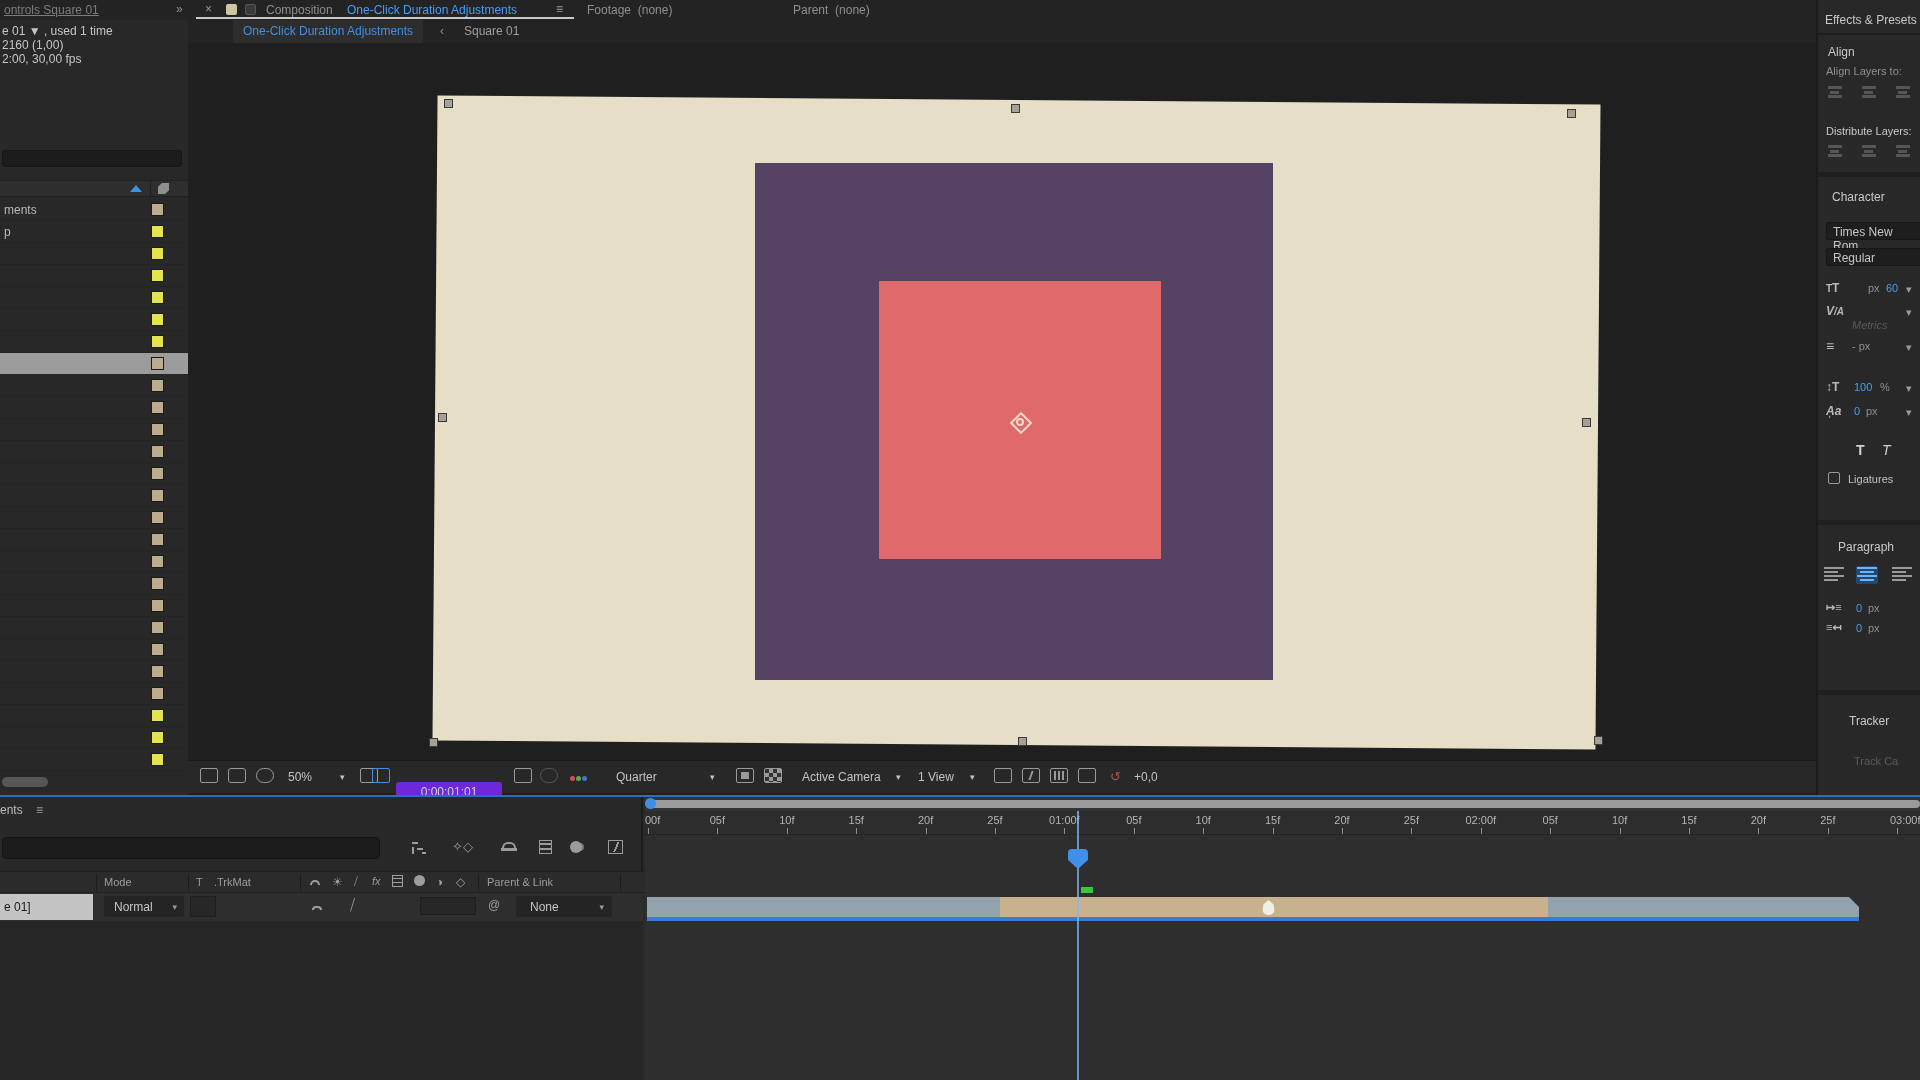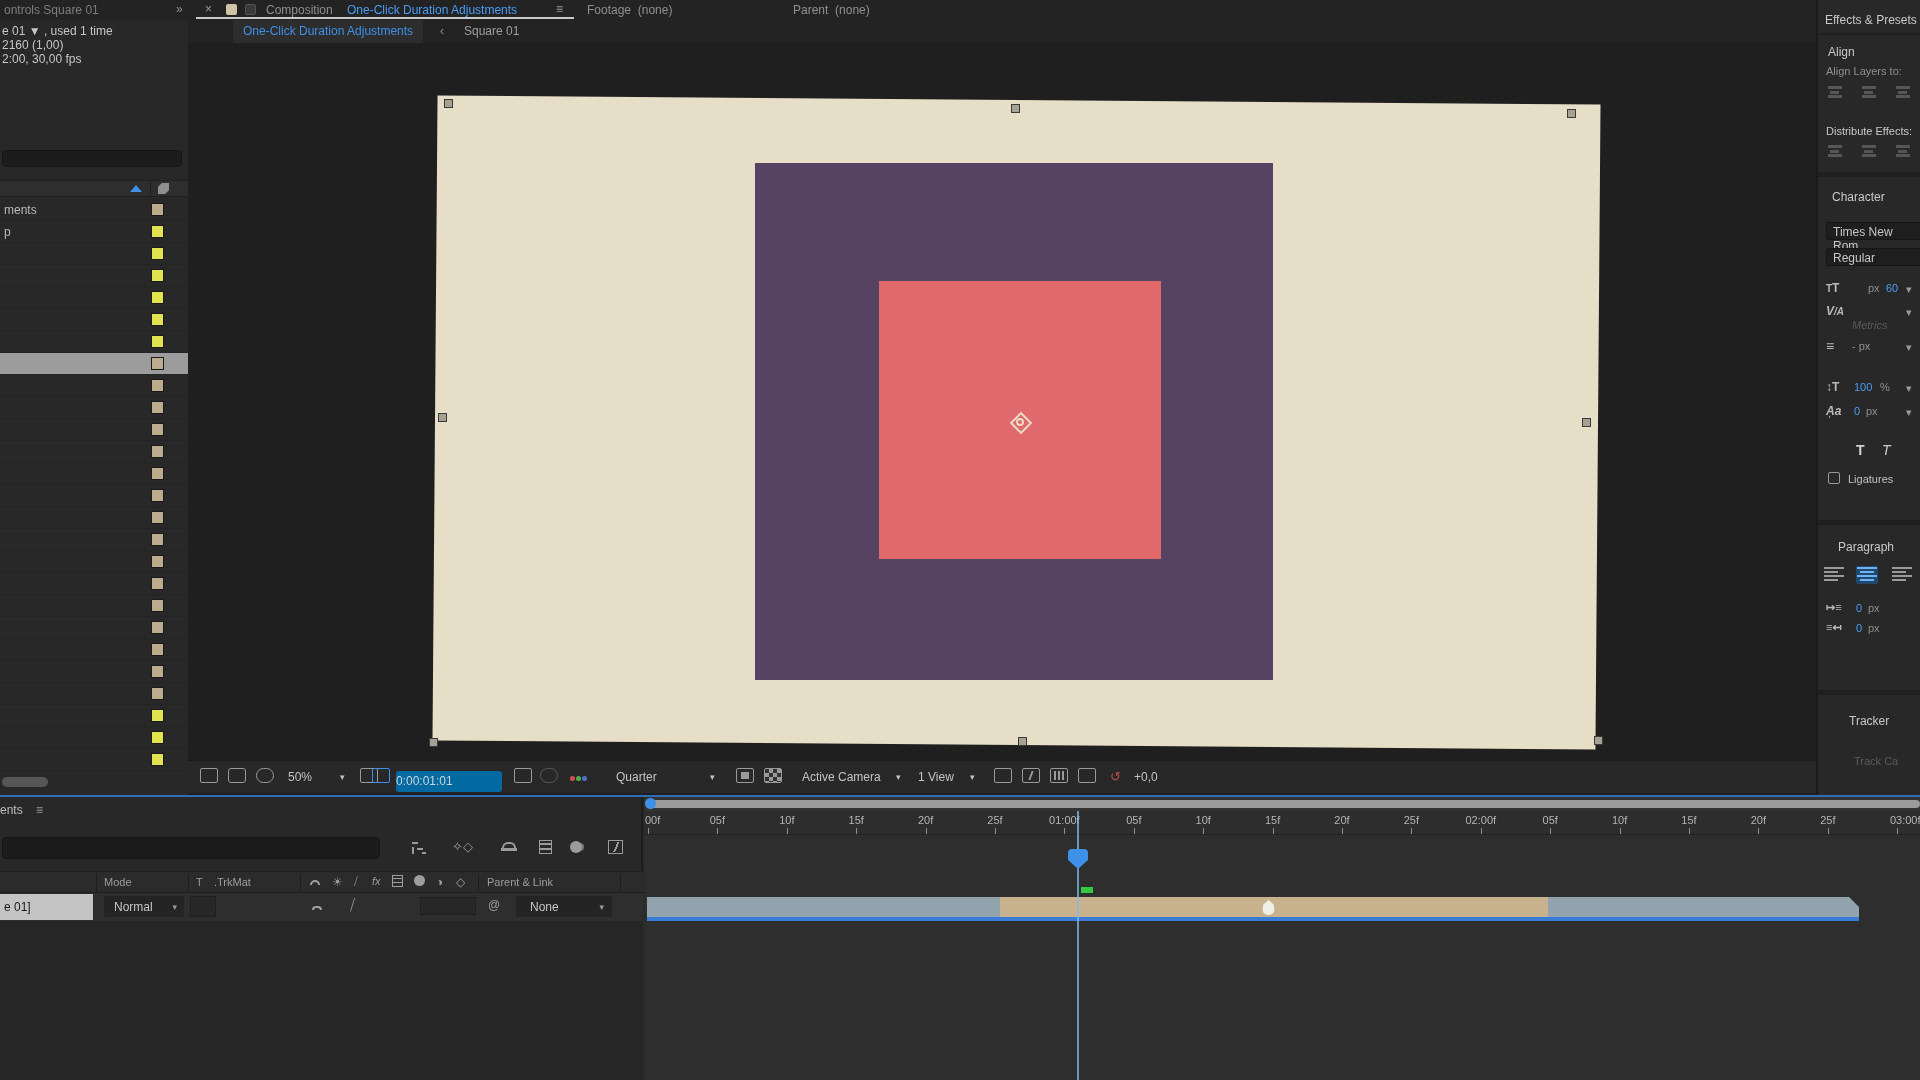--- a/index.html
+++ b/index.html
@@ -6,21 +6,21 @@
   html,body { width:1920px; height:1080px; overflow:hidden; background:#232323;
     font-family:"Liberation Sans", sans-serif; color:#bfbfbf; font-size:12px; }
   .abs { position:absolute; }
   .dim { color:#8f8f8f; }
   .disabled { color:#5a5a5a; }
   .blue { color:#4a9df5; }
   .caret { color:#9a9a9a; font-size:9px; }
 
   
   #top-bar { left:0; top:0; width:1920px; height:20px; background:#232323; }
-  #left-header { left:4px; top:3px; color:#7d7d7d; font-size:12px; white-space:nowrap; overflow:hidden; width:150px; }
+  #left-header { left:4px; top:3px; color:#7d7d7d; font-size:12px; white-space:nowrap; overflow:hidden; width:150px;text-decoration:underline; }
   #overflow { left:176px; top:2px; color:#8f8f8f; }
   #comp-tab-underline { left:196px; top:17px; width:378px; height:2px; background:#c9c9c9; }
   .mini-sq { width:11px; height:11px; border-radius:2px; display:inline-block; }
 
   
   #project-panel { left:0; top:20px; width:188px; height:775px; background:#282828; }
   #project-info { left:2px; top:4px; line-height:14px; color:#c6c6c6; white-space:nowrap; }
   #project-search { left:2px; top:130px; width:180px; height:17px; background:#1c1c1c; border-radius:3px; border:1px solid #161616; }
   #project-colhead { left:0; top:160px; width:188px; height:17px; background:#2e2e2e; border-top:1px solid #202020; border-bottom:1px solid #202020; }
   #project-list { left:0; top:179px; width:188px; height:575px; overflow:hidden; }
@@ -50,21 +50,21 @@
   #rect-red { left:691px; top:238px; width:282px; height:278px; background:#e0696c; }
   .handle { position:absolute; width:9px; height:9px; background:#a6a293; border:1px solid #3a3a3a; }
   #anchor { left:821px; top:368px; width:24px; height:24px; }
   #anchor .d1 { position:absolute; left:4px; top:4px; width:16px; height:16px; border:2px solid #ecdcc8; transform:rotate(45deg); }
   #anchor .d2 { position:absolute; left:7px; top:7px; width:8px; height:8px; border:2px solid #ecdcc8; border-radius:50%; }
 
   
   #viewport-toolbar { left:0; top:740px; width:1628px; height:33px; background:#282828; border-top:1px solid #1c1c1c; }
   .tbi { position:absolute; top:7px; width:18px; height:15px; border:1px solid #9a9a9a; border-radius:2px; }
   .tbtext { position:absolute; top:9px; color:#c4c4c4; white-space:nowrap; }
-  #tb-timecode { left:208px; top:10px; width:106px; height:21px; background:#0369a1; border-radius:3px; line-height:21px; color:#cdd6de; }
+  #tb-timecode { left:208px; top:21px; width:106px; height:21px; background:#6d28d9; border-radius:3px; text-align:center; line-height:21px; color:#cdd6de; }
   .dot { width:5px; height:5px; border-radius:50%; display:inline-block; margin-right:1px; }
 
   
   #right-panel { left:1816px; top:0; width:104px; height:1080px; background:#282828; border-left:2px solid #1a1a1a; }
   .rp-head { position:absolute; left:10px; color:#c9c9c9; font-size:12px; }
   .rp-label { position:absolute; left:8px; color:#8f8f8f; font-size:11px; }
   .rp-dd { position:absolute; left:8px; width:96px; height:18px; background:#1e1e1e; border:1px solid #161616; border-radius:2px; color:#c6c6c6; padding:2px 0 0 6px; }
   .rp-val { position:absolute; font-size:11px; }
   .rp-icon { position:absolute; left:8px; color:#b9b9b9; font-size:12px; font-weight:bold; }
   .align-ic { position:absolute; width:16px; height:12px; opacity:.45; background:
@@ -326,21 +326,21 @@
 
 <div id="right-panel" class="abs">
   <div class="rp-head" style="top:13px;left:7px;">Effects &amp; Presets</div>
   <div class="rp-sep" style="top:33px;height:2px;"></div>
 
   <div class="rp-head" style="top:45px;">Align</div>
   <div class="rp-label" style="top:65px;">Align Layers to:</div>
   <div class="align-ic" style="left:10px;top:86px;"></div>
   <div class="align-ic" style="left:44px;top:86px;"></div>
   <div class="align-ic" style="left:78px;top:86px;"></div>
-  <div class="rp-label" style="top:125px;color:#c9c9c9;">Distribute Effects:</div>
+  <div class="rp-label" style="top:125px;color:#c9c9c9;">Distribute Layers:</div>
   <div class="align-ic" style="left:10px;top:145px;"></div>
   <div class="align-ic" style="left:44px;top:145px;"></div>
   <div class="align-ic" style="left:78px;top:145px;"></div>
   <div class="rp-sep" style="top:172px;"></div>
 
   <div class="rp-head" style="top:190px;left:14px;">Character</div>
   <div class="rp-dd" style="top:222px;">Times New Rom</div>
   <div class="rp-dd" style="top:248px;">Regular</div>
 
   <span class="rp-icon" style="top:281px;"><small>T</small>T</span>

